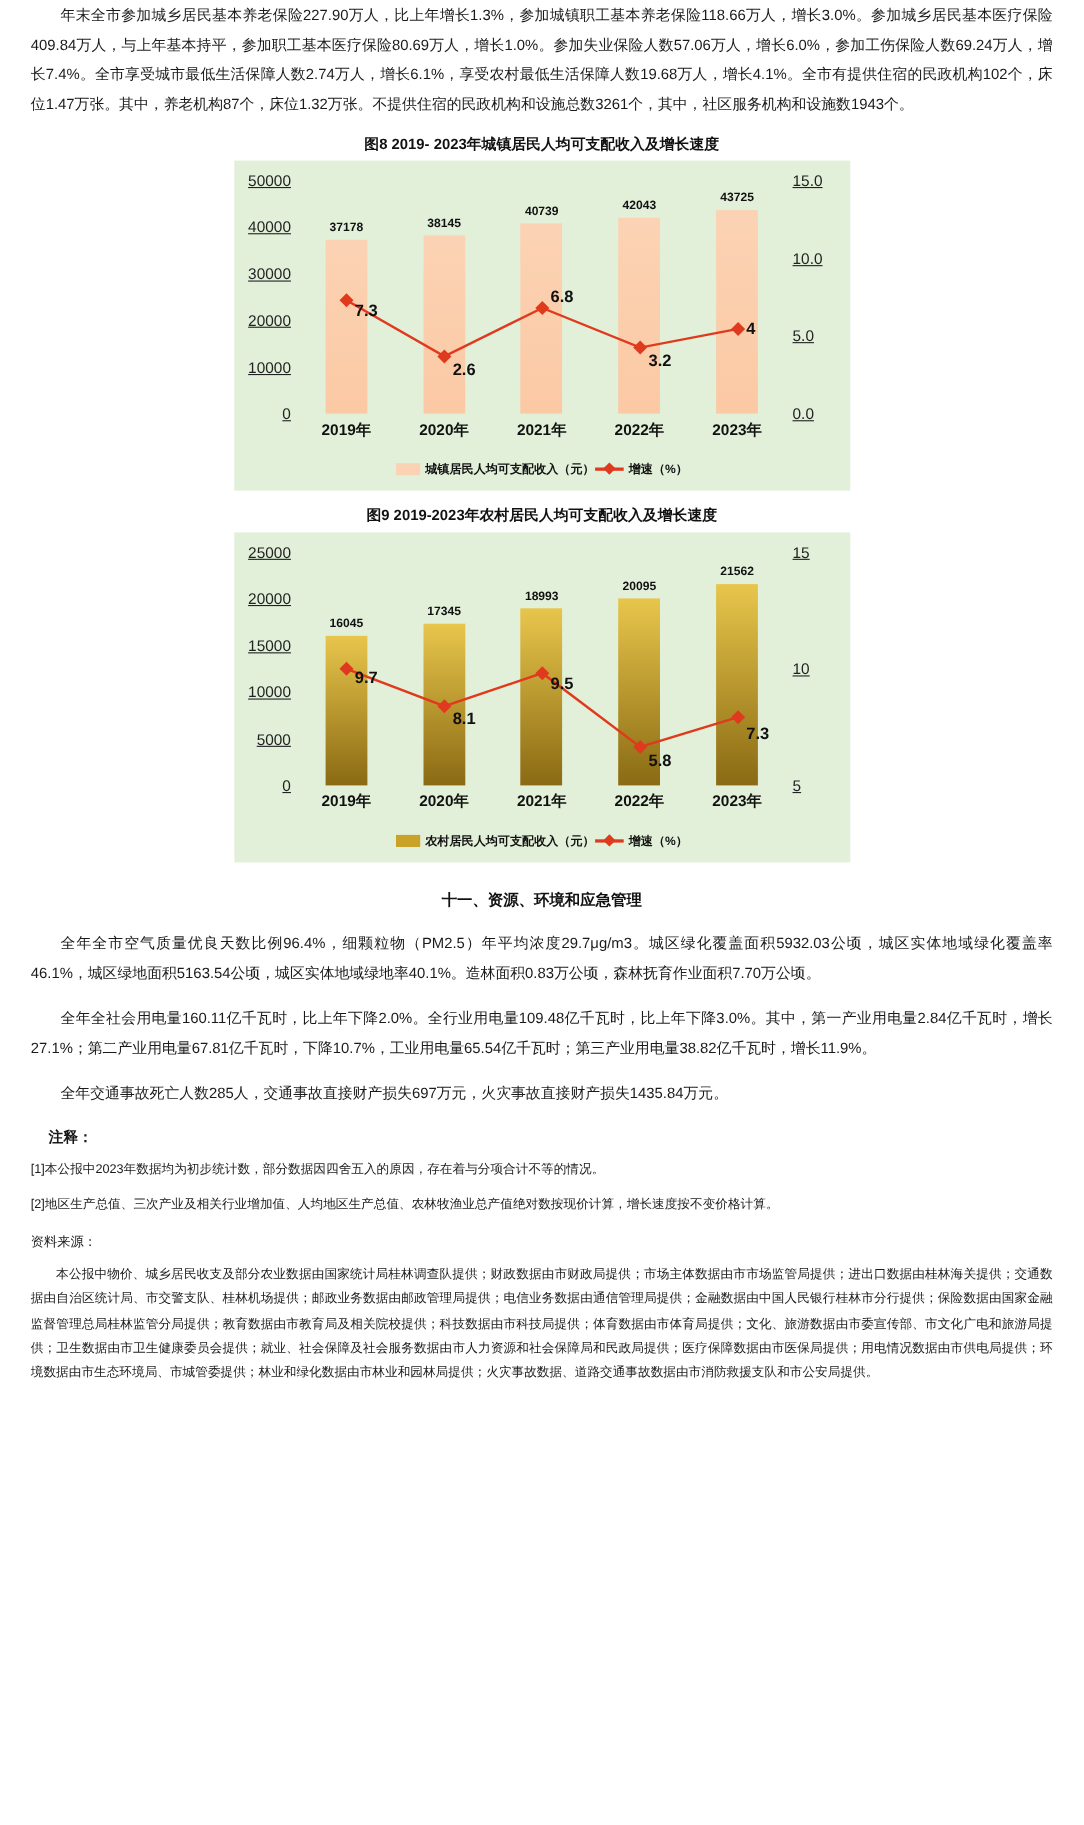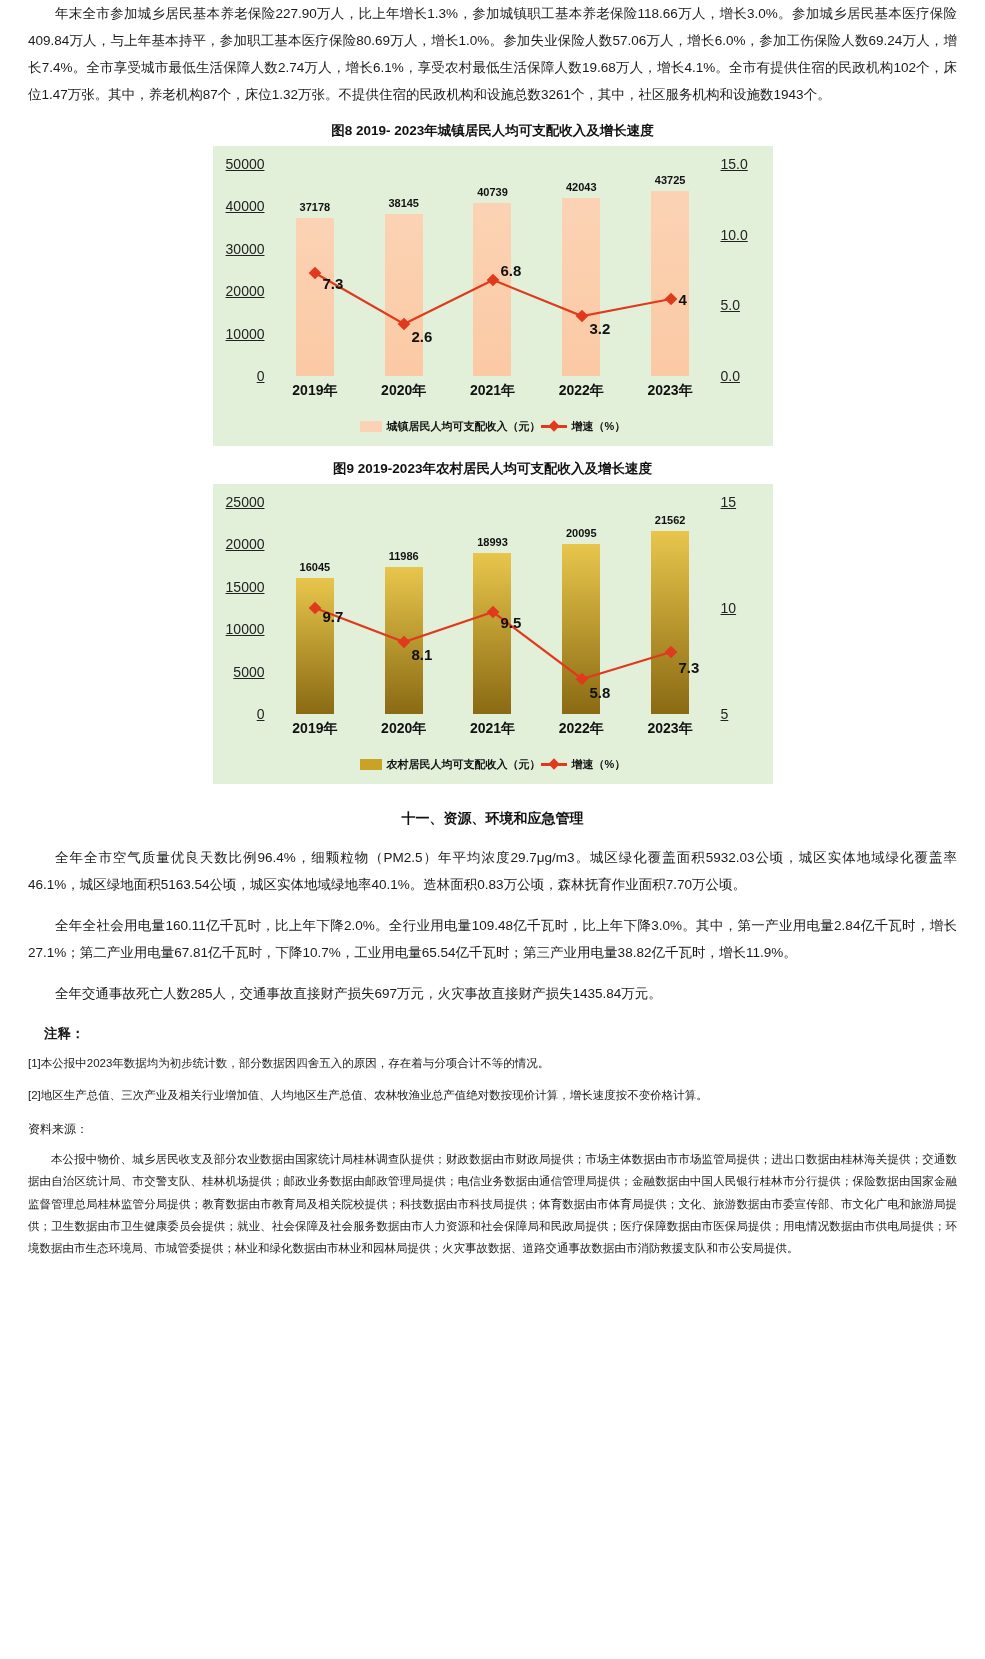--- a/index.html
+++ b/index.html
@@ -310,21 +310,21 @@
 
       <div class="plot">
         <div class="bars">
           <div class="bar-slot">
             <div class="bar gold" style="height:64.2%">
               <span class="bar-value">16045</span>
             </div>
           </div>
           <div class="bar-slot">
             <div class="bar gold" style="height:69.4%">
-              <span class="bar-value">11986</span>
+              <span class="bar-value">17345</span>
             </div>
           </div>
           <div class="bar-slot">
             <div class="bar gold" style="height:76.0%">
               <span class="bar-value">18993</span>
             </div>
           </div>
           <div class="bar-slot">
             <div class="bar gold" style="height:80.4%">
               <span class="bar-value">20095</span>

